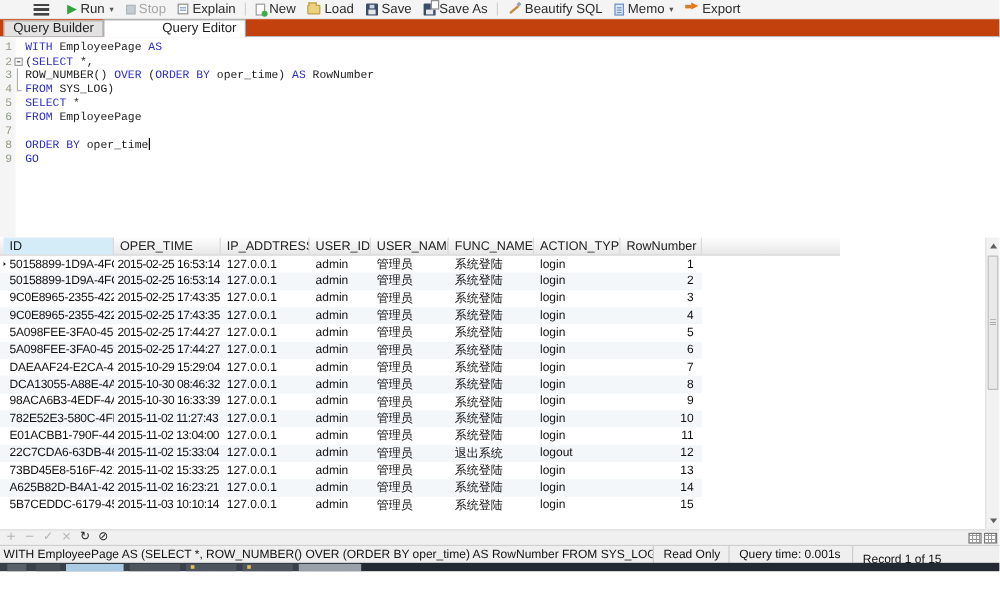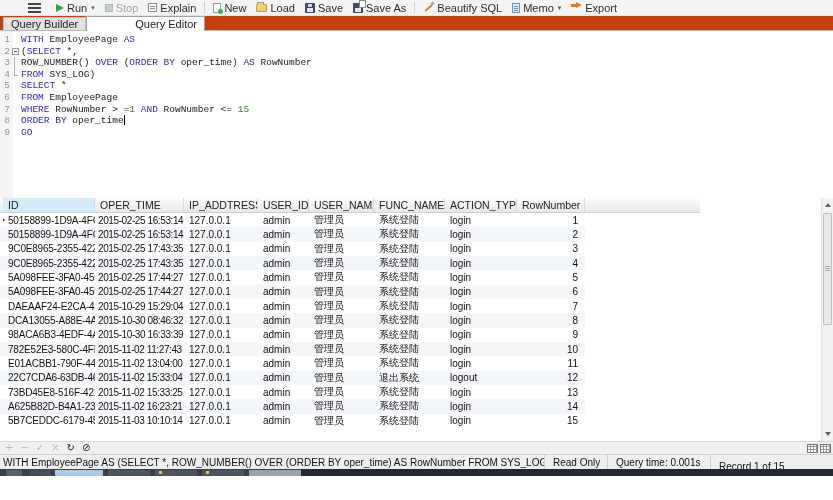--- a/index.html
+++ b/index.html
@@ -205,21 +205,21 @@
   </div>
 
   <div class="editor">
     <div class="codewrap">
         <div class="cline"><span class="lnum">1</span><span class="fold"></span><span class="ltext"><span class="tk-k">WITH </span><span class="tk-p">EmployeePage </span><span class="tk-k">AS</span></span></div>
         <div class="cline"><span class="lnum">2</span><span class="fold f-start"></span><span class="ltext"><span class="tk-p">(</span><span class="tk-k">SELECT</span><span class="tk-p"> *,</span></span></div>
         <div class="cline"><span class="lnum">3</span><span class="fold f-mid"></span><span class="ltext"><span class="tk-p">ROW_NUMBER() </span><span class="tk-k">OVER</span><span class="tk-p"> (</span><span class="tk-k">ORDER BY</span><span class="tk-p"> oper_time) </span><span class="tk-k">AS</span><span class="tk-p"> RowNumber</span></span></div>
         <div class="cline"><span class="lnum">4</span><span class="fold f-end"></span><span class="ltext"><span class="tk-k">FROM</span><span class="tk-p"> SYS_LOG)</span></span></div>
         <div class="cline"><span class="lnum">5</span><span class="fold"></span><span class="ltext"><span class="tk-k">SELECT</span><span class="tk-p"> *</span></span></div>
         <div class="cline"><span class="lnum">6</span><span class="fold"></span><span class="ltext"><span class="tk-k">FROM</span><span class="tk-p"> EmployeePage</span></span></div>
-        <div class="cline"><span class="lnum">7</span><span class="fold"></span><span class="ltext"><span class="tk-k">WHERE</span><span class="tk-p"> RowNumber &gt; =</span><span class="tk-n">1</span><span class="tk-p"> </span><span class="tk-k">AND</span><span class="tk-p"> RowNumber &lt;= </span><span class="tk-n">15</span></span></div>
+        <div class="cline"><span class="lnum">7</span><span class="fold"></span></div>
         <div class="cline"><span class="lnum">8</span><span class="fold"></span><span class="ltext"><span class="tk-k">ORDER BY</span><span class="tk-p"> oper_time</span><span class="caret"></span></span></div>
         <div class="cline"><span class="lnum">9</span><span class="fold"></span><span class="ltext"><span class="tk-k">GO</span></span></div>
       </div>
   </div>
 
 
   <div class="grid">
     <div class="ghead">
         <div class="hc c0">ID</div>
         <div class="hc c1">OPER_TIME</div>
@@ -356,21 +356,21 @@
           <div class="gc c0">73BD45E8-516F-421</div>
           <div class="gc c1">2015-11-02 15:33:25</div>
           <div class="gc c2">127.0.0.1</div>
           <div class="gc c3">admin</div>
           <div class="gc c4">管理员</div>
           <div class="gc c5">系统登陆</div>
           <div class="gc c6">login</div>
           <div class="gc c7">13</div>
         </div>
         <div class="grow even">
-          <div class="gc c0">A625B82D-B4A1-23</div>
+          <div class="gc c0">A625B82D-B4A1-42</div>
           <div class="gc c1">2015-11-02 16:23:21</div>
           <div class="gc c2">127.0.0.1</div>
           <div class="gc c3">admin</div>
           <div class="gc c4">管理员</div>
           <div class="gc c5">系统登陆</div>
           <div class="gc c6">login</div>
           <div class="gc c7">14</div>
         </div>
         <div class="grow">
           <div class="gc c0">5B7CEDDC-6179-45</div>

